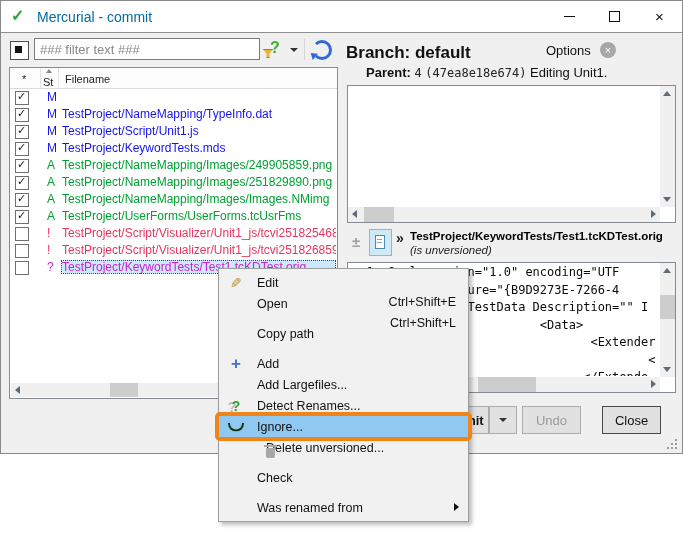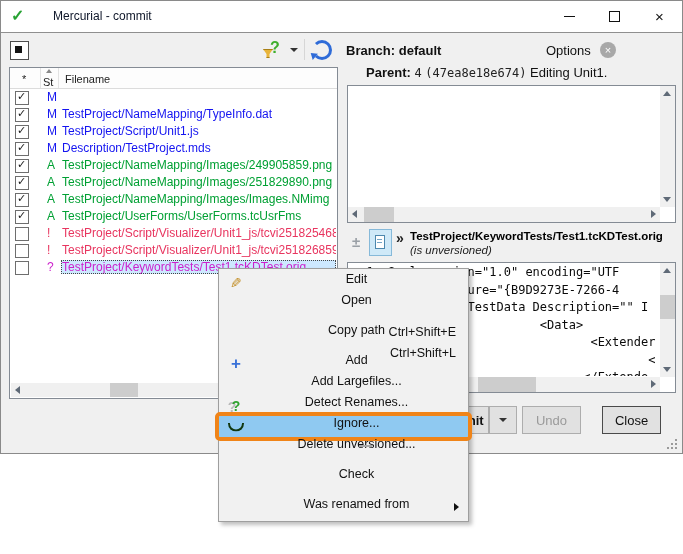--- a/index.html
+++ b/index.html
@@ -3,21 +3,21 @@
 <meta charset="utf-8">
 <style>
   html,body{margin:0;padding:0;background:#fff;}
   .page{position:relative;width:683px;height:554px;background:#fff;overflow:hidden;
         font-family:"Liberation Sans",sans-serif;color:#111;-webkit-font-smoothing:antialiased;}
   .abs{position:absolute;}
   
   .app-window{position:absolute;left:0;top:0;width:681px;height:452px;background:#f0f0f0;border:1px solid #8a8a8a;}
   .titlebar{position:absolute;left:0;top:0;right:0;height:31px;background:#fff;border-bottom:1px solid #8f8f8f;}
   .app-icon{position:absolute;left:10px;top:5px;font-size:16px;font-weight:bold;color:#27a233;}
-  .win-title{position:absolute;left:52px;top:8px;font-size:12px;color:#0f172a;}
+  .win-title{position:absolute;left:36px;top:8px;font-size:14px;color:#0369a1;}
   .cap-btns{position:absolute;right:0;top:0;height:31px;display:flex;}
   .cap-btn{width:45px;height:31px;display:flex;align-items:center;justify-content:center;}
   .glyph-min{width:11px;height:1px;background:#111;}
   .glyph-max{width:9px;height:9px;border:1px solid #111;}
   .glyph-close{font-size:15px;line-height:15px;color:#111;}
   .glyph-close::before{content:'\00D7';}
   
   .tristate{position:absolute;left:9px;top:40px;width:17px;height:17px;border:1px solid #4d4d4d;background:#fff;}
   .tristate-inner{position:absolute;left:4px;top:4px;width:7px;height:7px;background:#141414;}
   .filter{position:absolute;left:33px;top:37px;width:214px;height:20px;border:1px solid #7a7a7a;background:#fff;
@@ -26,21 +26,21 @@
   .help-ic{position:absolute;left:262px;top:38px;width:22px;height:22px;}
   .help-q{position:absolute;left:7px;top:0;font-size:16px;font-weight:bold;color:#3fae2c;}
   .help-funnel{position:absolute;left:0px;top:10px;width:8px;height:7px;background:#e8b43a;border:1px solid #a87f17;
                clip-path:polygon(0 0,100% 0,65% 55%,65% 100%,35% 100%,35% 55%);}
   .dd-tri{width:0;height:0;border-left:4px solid transparent;border-right:4px solid transparent;border-top:4px solid #333;}
   .tb-sep{position:absolute;left:303px;top:38px;width:1px;height:21px;background:#d6d6d6;}
   .refresh-ic{position:absolute;left:311px;top:39px;width:14px;height:14px;border:3px solid #2e6bd8;
               border-left-color:transparent;border-radius:50%;}
   .refresh-ic::after{content:'';position:absolute;left:-5px;top:8px;border-top:4px solid transparent;
               border-bottom:4px solid transparent;border-right:6px solid #2e6bd8;transform:rotate(40deg);}
-  .branch-line{position:absolute;left:345px;top:42px;font-size:13px;font-weight:bold;}
+  .branch-line{position:absolute;left:345px;top:42px;font-size:17px;font-weight:bold;}
   .copymsg{position:absolute;left:437px;top:42px;font-size:13px;display:flex;align-items:center;gap:7px;}
   .options-btn{position:absolute;left:545px;top:42px;font-size:13px;}
   .circle-x{position:absolute;left:599px;top:41px;width:16px;height:16px;border-radius:50%;background:#a8a8a8;
             color:#fff;font-size:11px;line-height:16px;text-align:center;}
   .circle-x::before{content:'\00D7';}
   
   .parent-line{position:absolute;left:345px;top:64px;font-size:13px;white-space:nowrap;padding-left:20px;}
   .parent-line .mono{font-family:"DejaVu Sans Mono",monospace;font-size:12px;color:#222;}
   
   .file-list{position:absolute;left:8px;top:66px;width:327px;height:330px;background:#fff;border:1px solid #848b94;}
@@ -98,21 +98,21 @@
        display:flex;align-items:center;justify-content:center;font-family:"Liberation Sans",sans-serif;}
   .btn-commit{left:429px;width:57px;font-weight:bold;}
   .btn-commit-dd{left:488px;width:26px;}
   .btn-undo{left:521px;width:57px;color:#9a9a9a;}
   .btn-close{left:601px;width:57px;border-color:#4a4a4a;}
   .resize-grip{position:absolute;right:5px;bottom:4px;width:12px;height:12px;}
   .resize-grip i{position:absolute;width:2px;height:2px;background:#9a9a9a;}
   
   .context-menu{position:absolute;left:218px;top:268px;width:249px;background:#f1f1f1;border:1px solid #9e9e9e;
                 box-shadow:3px 3px 4px rgba(0,0,0,.25);padding:3px 0;z-index:50;}
-  .mi{position:relative;display:flex;align-items:center;height:21px;padding:0 12px 0 38px;font-size:12.5px;color:#111;flex-direction:column;}
+  .mi{position:relative;display:flex;align-items:center;height:21px;padding:0 12px 0 38px;font-size:12.5px;color:#111;}
   .mi-label{white-space:nowrap;}
   .mi-sc{margin-left:auto;padding-left:20px;white-space:nowrap;color:#111;margin-top:39px;}
   .mi-ic{position:absolute;left:9px;top:50%;transform:translateY(-50%);width:16px;height:16px;
          display:flex;align-items:center;justify-content:center;}
   .mi-sub{position:absolute;right:9px;top:6px;width:0;height:0;border-top:4px solid transparent;
           border-bottom:4px solid transparent;border-left:5px solid #111;visibility:hidden;}
   .mi[data-has-sub] .mi-sub{visibility:visible;}
   .mi.highlighted{background:#8fc9f1;outline:4px solid #f08418;outline-offset:0px;border-radius:1px;}
   .t-separator{height:9px;padding:0;}
   .t-separator::after{content:'';display:block;height:1px;background:#d9d9d9;margin:4px 3px 0 3px;}
@@ -142,20 +142,21 @@
           </div>
         <div class="cap-btn">
             <span class="glyph-close"></span>
           </div>
       </div>
     </div>
 
     <div class="tristate">
         <div class="tristate-inner"></div>
       </div>
+    <input class="filter" placeholder="### filter text ###" style="">
     <div class="help-ic">
       <span class="help-funnel"></span>
       <span class="help-q">?</span>
     </div>
     <div class="dd-tri abs" style="left:289px;top:47px;"></div>
     <div class="tb-sep"></div>
     <div class="refresh-ic"></div>
     <div class="branch-line">
       <span>Branch:</span>
       <span>default</span>
@@ -199,21 +200,21 @@
               <span class="tick"></span>
             </span>
             <span class="st k-modified">M</span>
             <span class="fn k-modified">TestProject/Script/Unit1.js</span>
           </div>
           <div class="frow">
             <span class="cb">
               <span class="tick"></span>
             </span>
             <span class="st k-modified">M</span>
-            <span class="fn k-modified">Description/TestProject.mds</span>
+            <span class="fn k-modified">TestProject/KeywordTests.mds</span>
           </div>
           <div class="frow">
             <span class="cb">
               <span class="tick"></span>
             </span>
             <span class="st k-added">A</span>
             <span class="fn k-added">TestProject/NameMapping/Images/249905859.png</span>
           </div>
           <div class="frow">
             <span class="cb">

